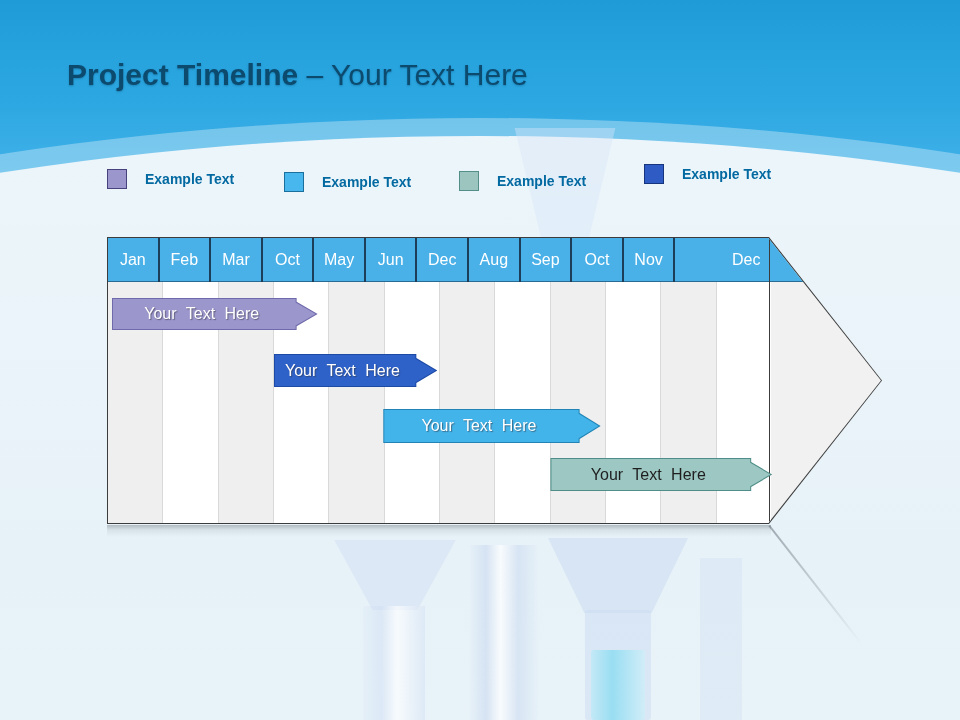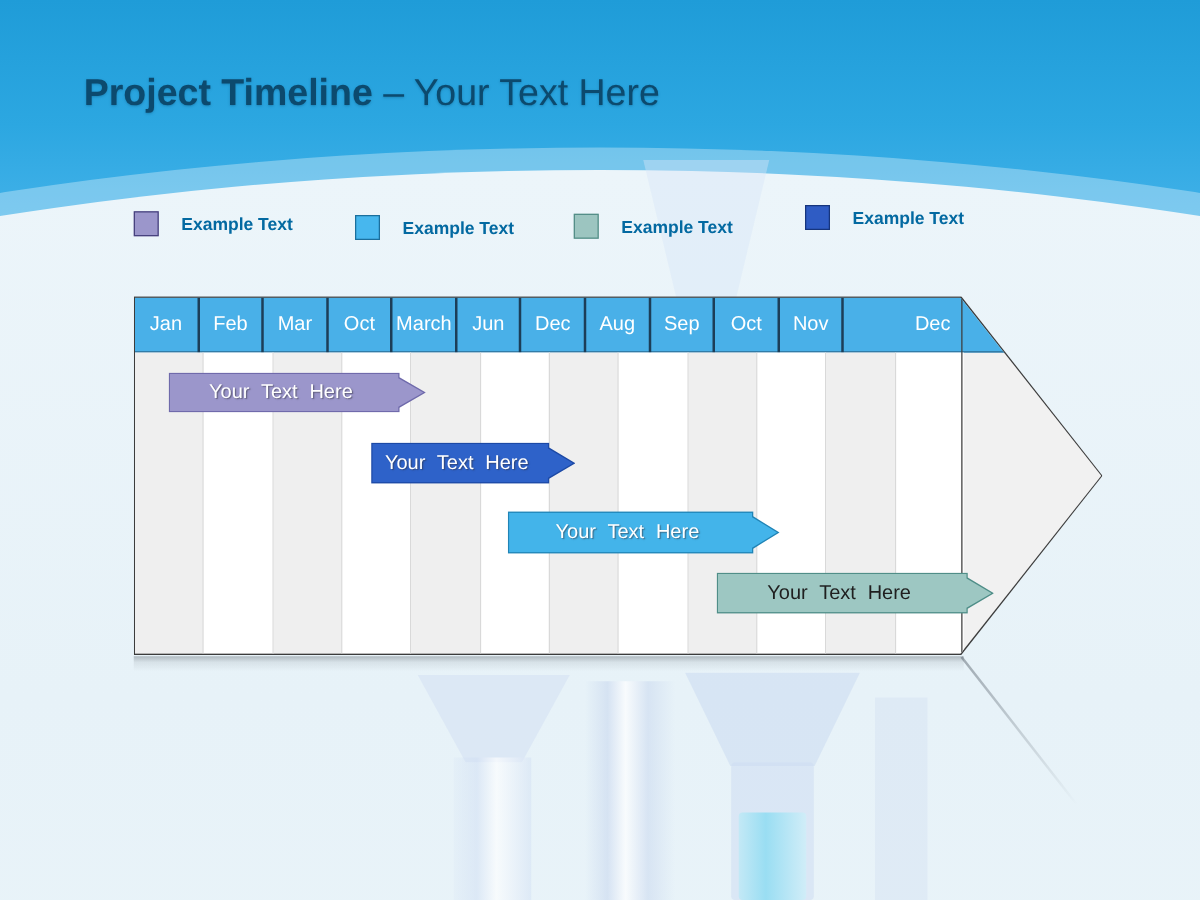--- a/index.html
+++ b/index.html
@@ -54,21 +54,21 @@
   .month-cell{flex:1;display:flex;align-items:center;justify-content:center;
         color:#ffffff;font-size:16px;border-right:2px solid #1c3e58;}
   .month-cell:last-child{border-right:none;margin-left:46px;}
   .stripes{position:absolute;left:0;top:44px;width:663px;bottom:0;display:flex;}
   .stripe{flex:1;border-right:1px solid #d9d9d9;}
   .stripe:last-child{border-right:none;}
   .dec-divider{position:absolute;left:661px;top:0;bottom:0;width:1px;background:#3c3c3c;}
 
   
   .gantt-bar{position:absolute;
-        clip-path:polygon(0 0,calc(100% - 21px) 0,calc(100% - 21px) 12%,100% 50%,calc(100% - 21px) 88%,calc(100% - 21px) 100%,0 100%);margin-left:23px;}
+        clip-path:polygon(0 0,calc(100% - 21px) 0,calc(100% - 21px) 12%,100% 50%,calc(100% - 21px) 88%,calc(100% - 21px) 100%,0 100%);}
   .bar-fill{position:absolute;inset:1px 2px 1px 1px;
         clip-path:polygon(0 0,calc(100% - 20px) 0,calc(100% - 20px) 12%,100% 50%,calc(100% - 20px) 88%,calc(100% - 20px) 100%,0 100%);}
   .bar-label{position:absolute;inset:0 26px 0 0;display:flex;align-items:center;justify-content:center;
         font-size:16px;word-spacing:5px;white-space:nowrap;}
   .bar-label.shadowed{text-shadow:1px 1px 1px rgba(50,50,60,.55);}
 
   
   .tbl-reflection{position:absolute;left:107px;top:525px;width:664px;height:12px;z-index:5;
         background:linear-gradient(180deg,rgba(73,82,90,.35),rgba(73,82,90,.1) 40%,rgba(73,82,90,0));}
   .diag-reflection{position:absolute;left:770px;top:525px;width:150px;height:2px;z-index:5;
@@ -115,21 +115,21 @@
   </div>
 
   <div class="timeline" style="background: rgb(60, 60, 60);">
     <div class="timeline-inner" style="background: rgb(241, 241, 241);">
       <div class="month-band" style="background: rgb(73, 176, 232);"></div>
       <div class="months">
         <div class="month-cell">Jan</div>
         <div class="month-cell">Feb</div>
         <div class="month-cell">Mar</div>
         <div class="month-cell">Oct</div>
-        <div class="month-cell">March</div>
+        <div class="month-cell">May</div>
         <div class="month-cell">Jun</div>
         <div class="month-cell">Dec</div>
         <div class="month-cell">Aug</div>
         <div class="month-cell">Sep</div>
         <div class="month-cell">Oct</div>
         <div class="month-cell">Nov</div>
         <div class="month-cell">Dec</div>
       </div>
       <div class="stripes" id="stripes">
           <div class="stripe" style="background: rgb(239, 239, 239); border-right-color: rgb(217, 217, 217);"></div>

